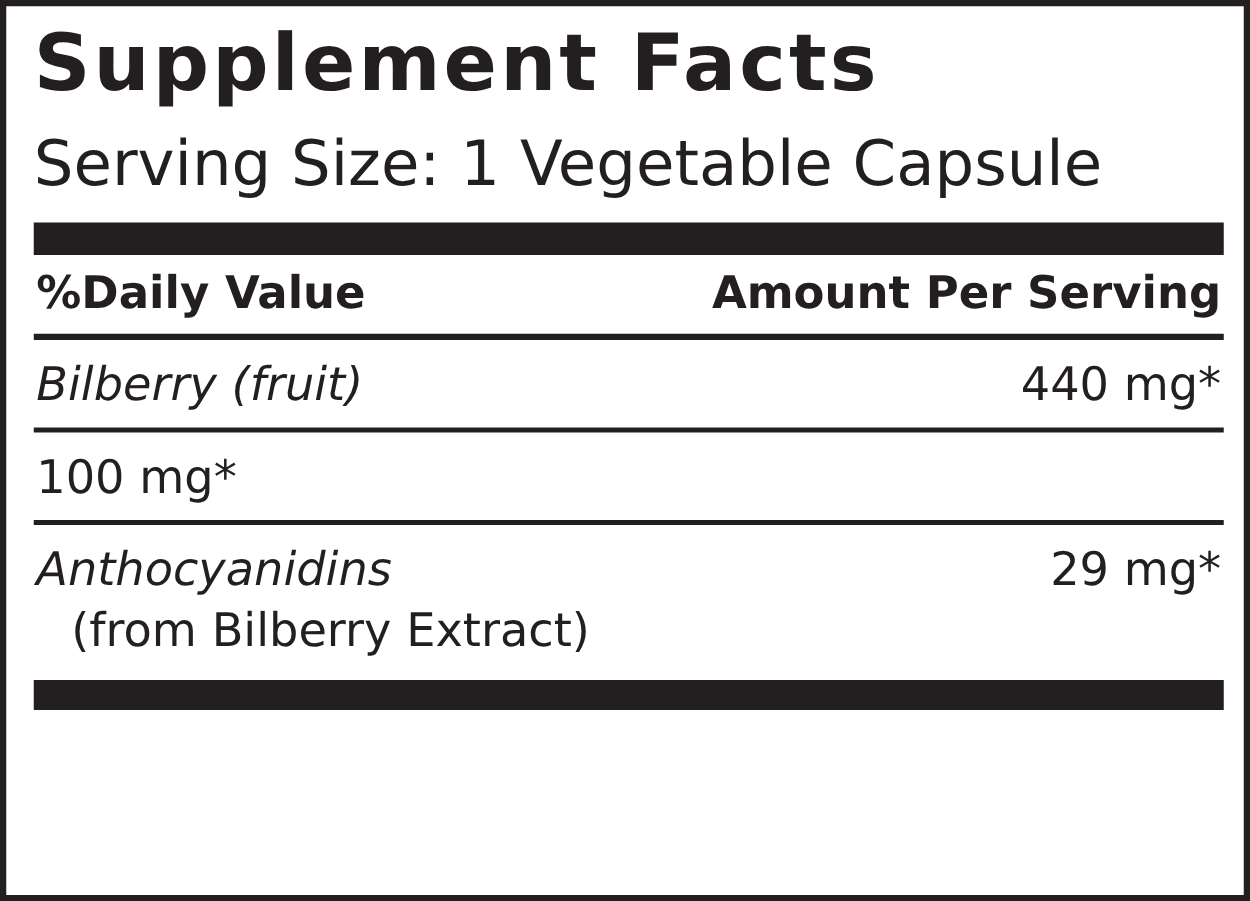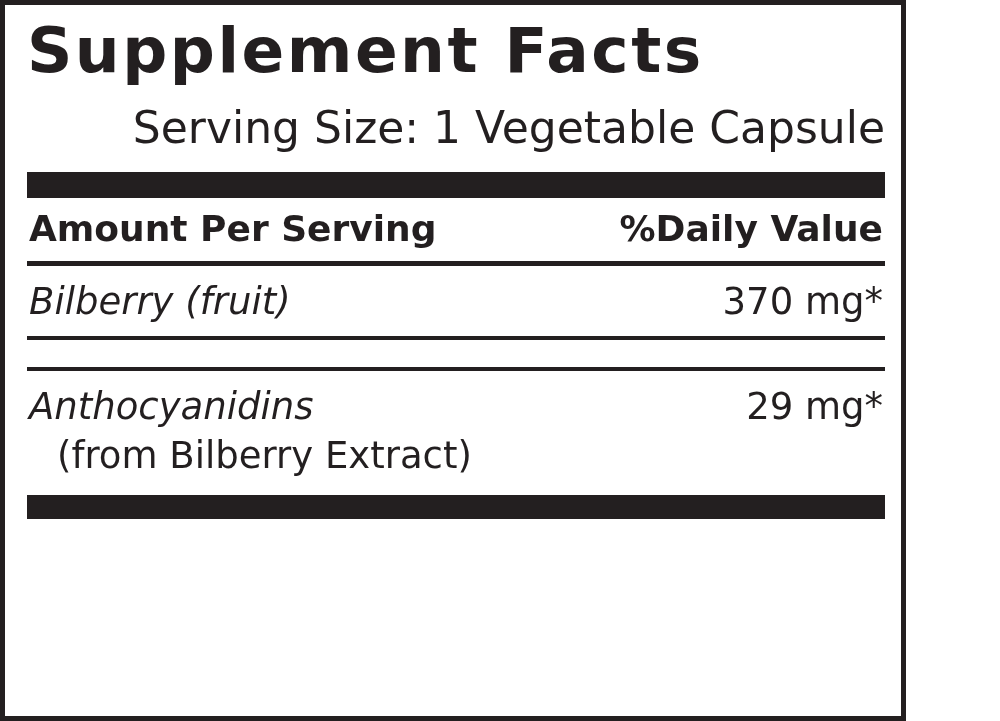--- a/index.html
+++ b/index.html
@@ -6,21 +6,21 @@
     margin: 0;
     padding: 0;
     background: #ffffff;
   }
   body {
     font-family: "DejaVu Sans", sans-serif;
     color: #231f20;
   }
   .panel {
     position: relative;
-    width: 906px;
+    width: 1000px;
     height: 721px;
     box-sizing: border-box;
     background: #ffffff;
     border: 5px solid #231f20;
     overflow: hidden;
   }
   .inner {
     position: absolute;
     left: 22px;
     top: 14px;
@@ -29,25 +29,24 @@
   }
   .title {
     font-size: 63px;
     font-weight: bold;
     letter-spacing: 2.5px;
     line-height: 1;
     white-space: nowrap;
     margin: 0;
   }
   .serving {
-    font-size: 44px;
+    font-size: 50px;
     line-height: 1;
     margin-top: 24px;
     white-space: nowrap;
-    text-align: right;
   }
   .bar-thick {
     height: 26px;
     background: #231f20;
     margin-top: 22px;
   }
   .rowline {
     height: 5px;
     background: #231f20;
   }
@@ -106,37 +105,38 @@
 <div class="panel">
   <div class="inner">
 
     <div class="title">Supplement Facts</div>
 
     <div class="serving">Serving Size:  1 Vegetable Capsule</div>
 
     <div class="bar-thick"></div>
 
     <div class="hdr-row">
+      <span>%Daily Value</span>
       <span>Amount Per Serving</span>
-      <span>%Daily Value</span>
     </div>
 
     <div class="rowline"></div>
 
     <div>
       <div class="ing-row">
         <span class="ing-name">Bilberry (fruit)</span>
-        <span class="ing-amount">370 mg*</span>
+        <span class="ing-amount">440 mg*</span>
       </div>
     </div>
 
     <div class="rowline thin"></div>
 
     <div>
       <div class="ing-row">
+        <span class="ing-amount">100 mg*</span>
       </div>
     </div>
 
     <div class="rowline thin"></div>
 
     <div class="ing-block">
       <div class="ing-row">
         <span class="ing-name">Anthocyanidins</span>
         <span class="ing-amount">29 mg*</span>
       </div>

